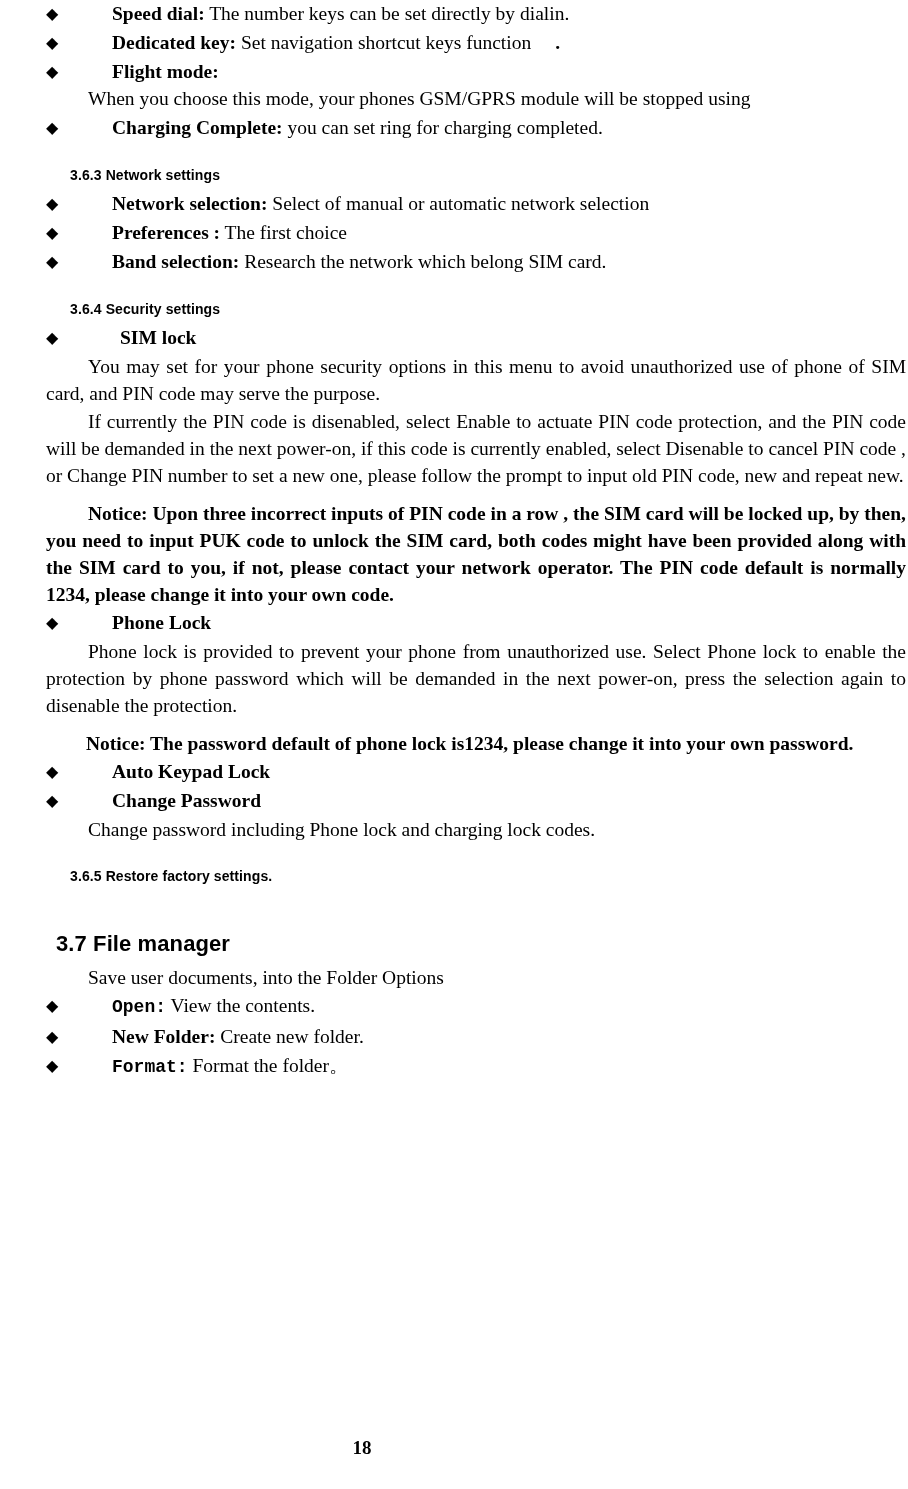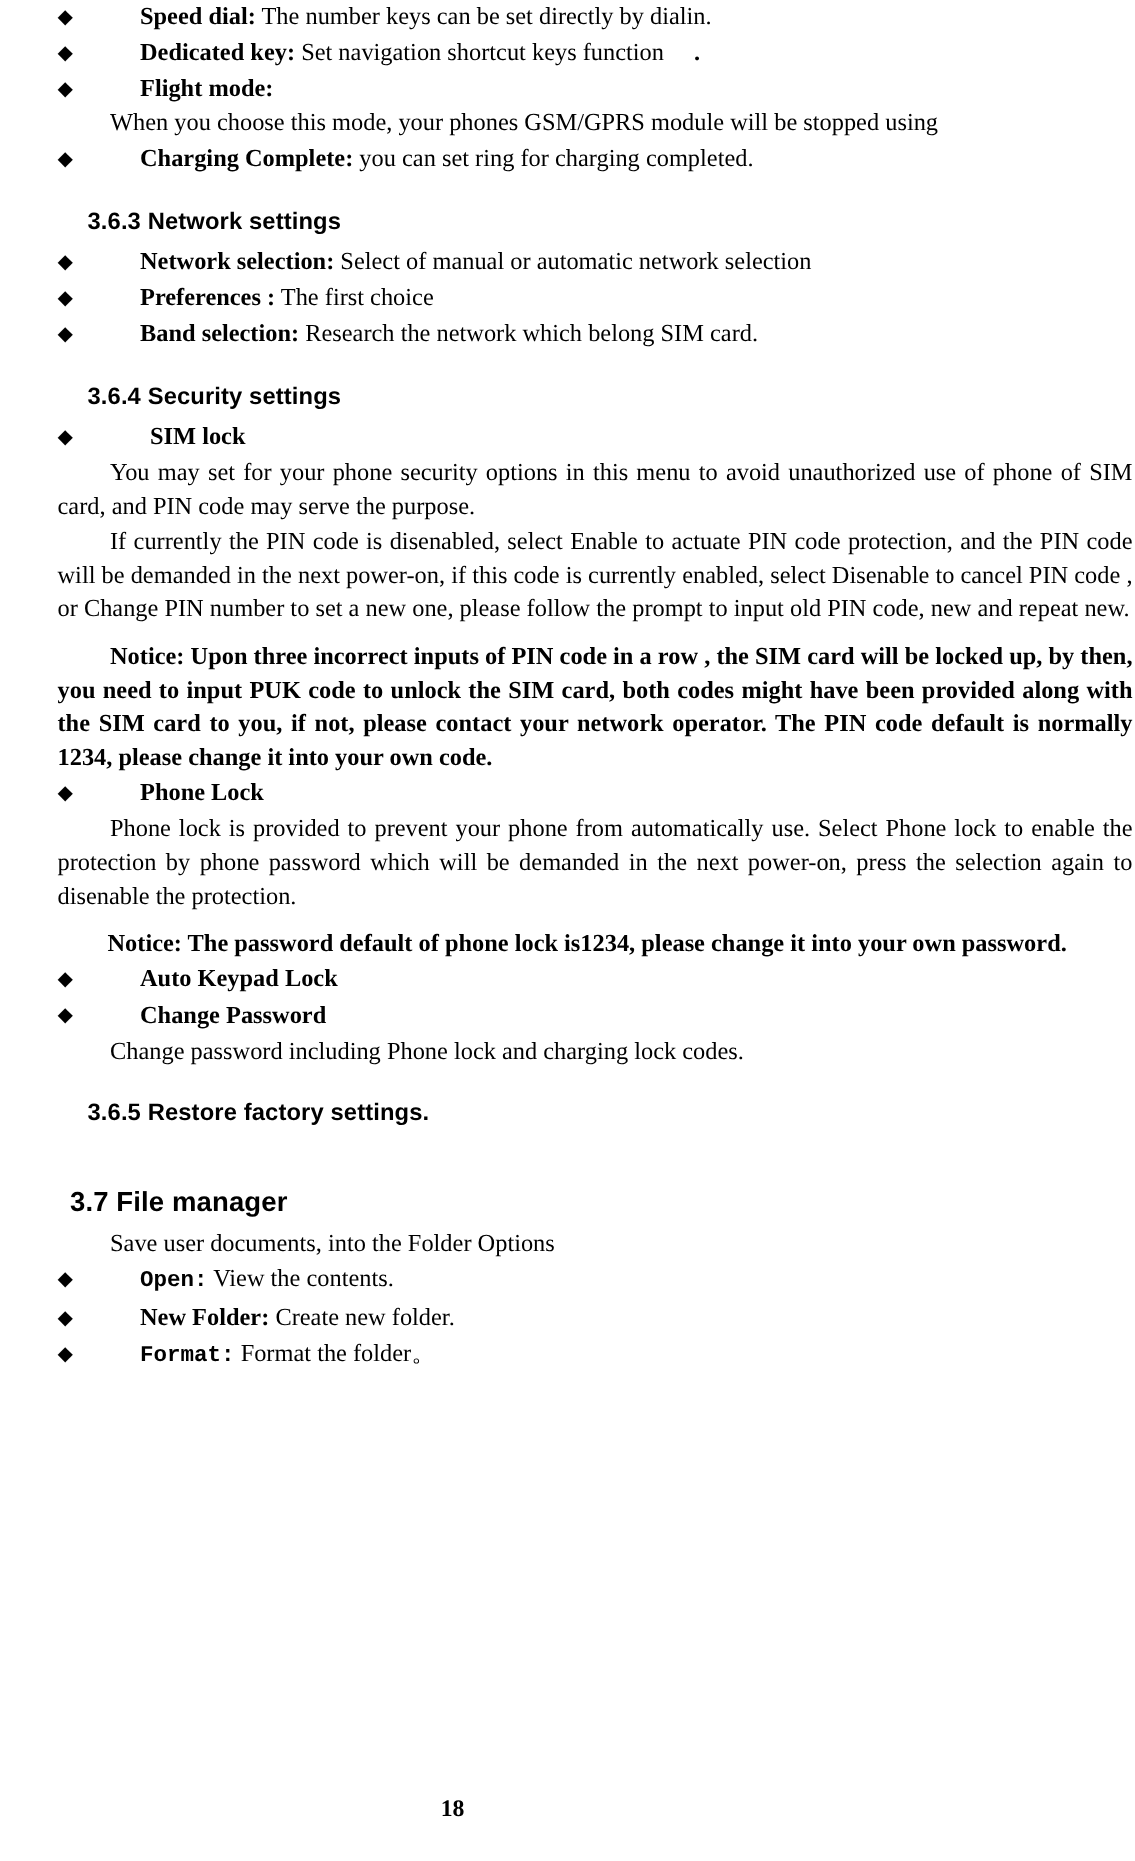--- a/index.html
+++ b/index.html
@@ -48,21 +48,21 @@
   }
   .bullet-row.justify {
     text-align: justify;
   }
   .hang-cont {
     margin-left: -42px;
     display: block;
   }
   h3.sec {
     font-family: "Liberation Sans", sans-serif;
-    font-size: 19px;
+    font-size: 14px;
     font-weight: bold;
     margin: 14px 0 7px 24px;
     letter-spacing: 0.1px;
   }
   h3.sec.big {
     font-size: 22px;
     margin-left: 10px;
   }
   p.para {
     margin: 0 0 1px 0;
@@ -153,21 +153,21 @@
 
     <div class="spacer-sm"></div>
 
     <p class="para bold">Notice: Upon three incorrect inputs of PIN code in a row , the SIM card will be locked up, by then, you need to input PUK code to unlock the SIM card, both codes might have been provided along with the SIM card to you, if not, please contact your network operator. The PIN code default is normally 1234, please change it into your own code.</p>
 
     <div class="bullet-row">
       <span class="dia">◆</span>
       <span class="lbl">Phone Lock</span>
     </div>
 
-    <p class="para">Phone lock is provided to prevent your phone from automatically use. Select Phone lock to enable the protection by phone password which will be demanded in the next power-on, press the selection again to disenable the protection.</p>
+    <p class="para">Phone lock is provided to prevent your phone from unauthorized use. Select Phone lock to enable the protection by phone password which will be demanded in the next power-on, press the selection again to disenable the protection.</p>
 
     <div class="spacer-sm"></div>
 
     <p class="para noind bold">Notice: The password default of phone lock is1234, please change it into your own password.</p>
 
     <div class="bullet-row">
       <span class="dia">◆</span>
       <span class="lbl">Auto Keypad Lock</span>
     </div>
 

